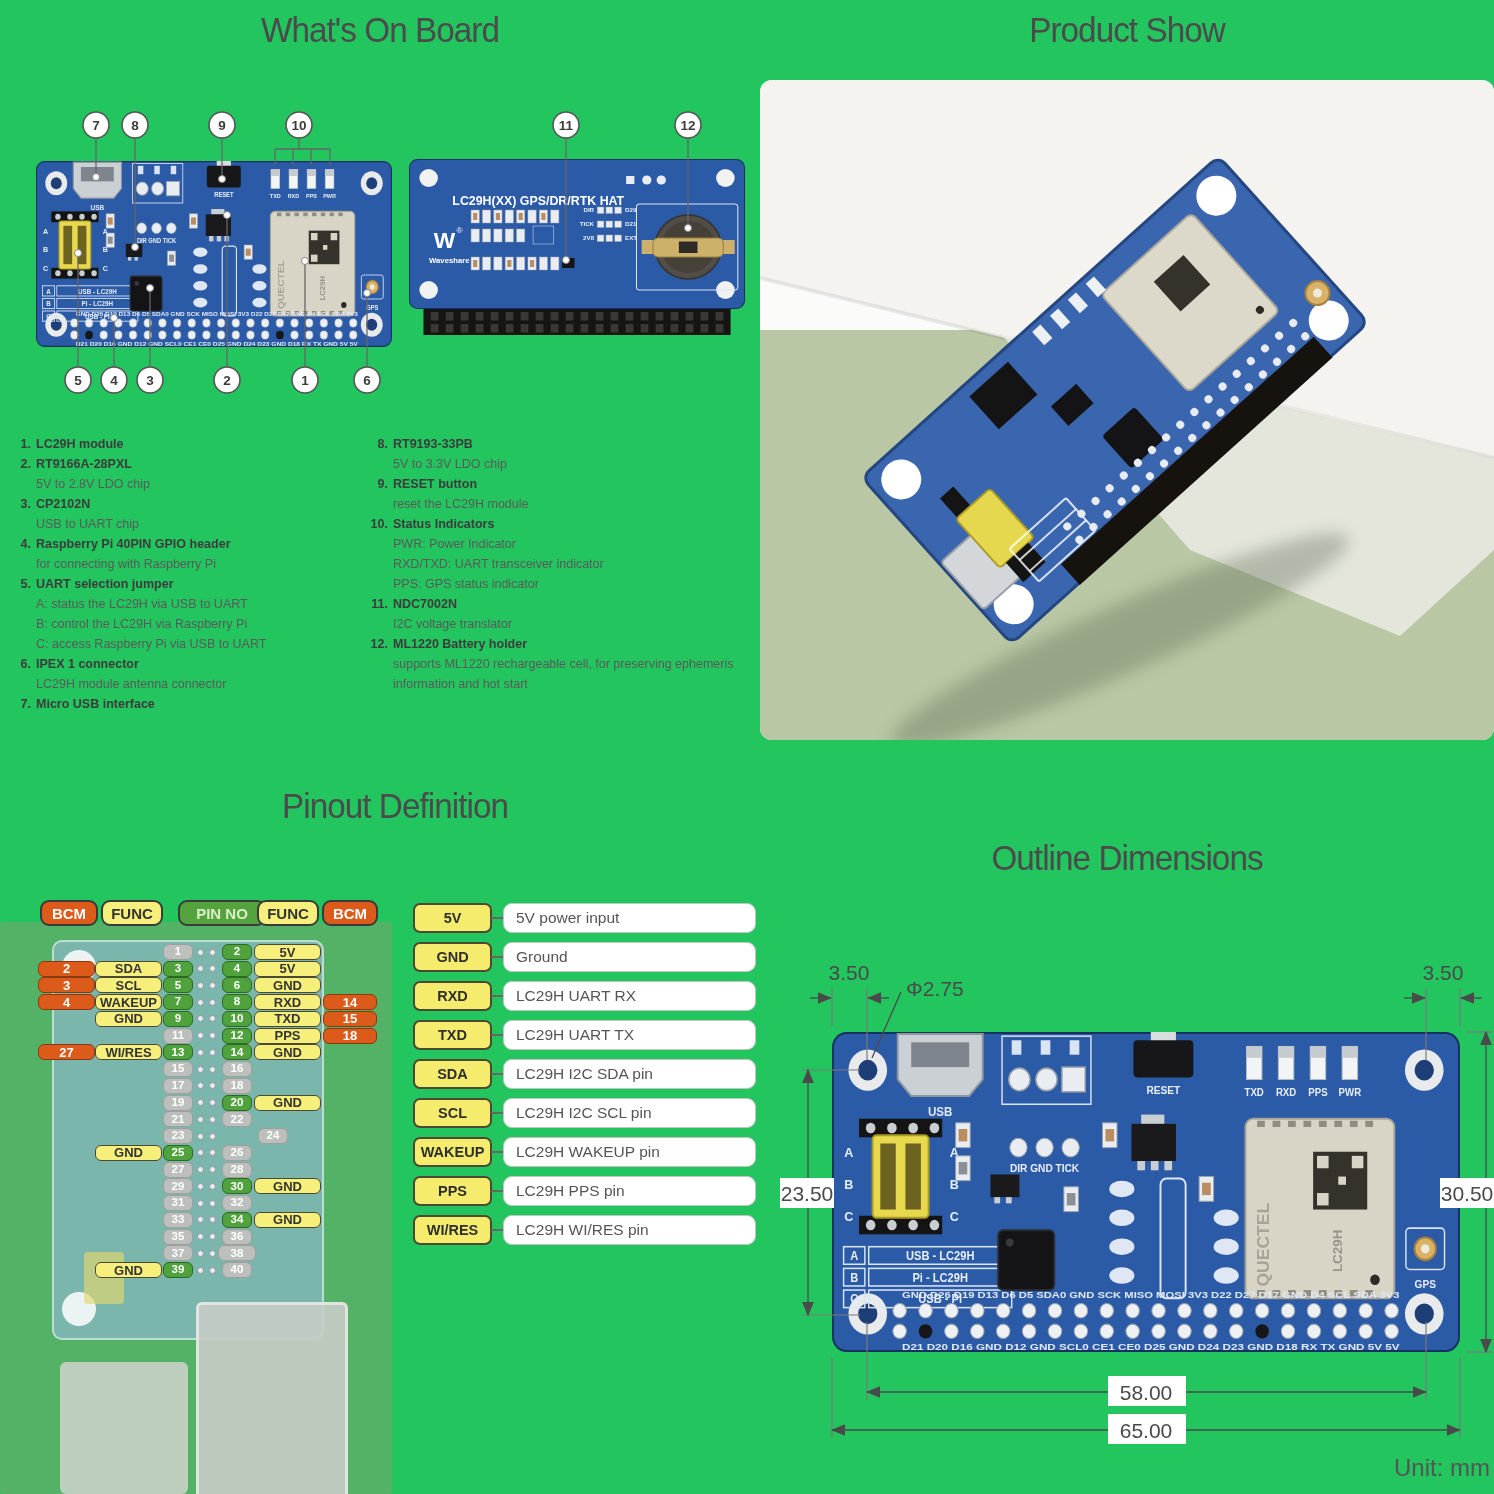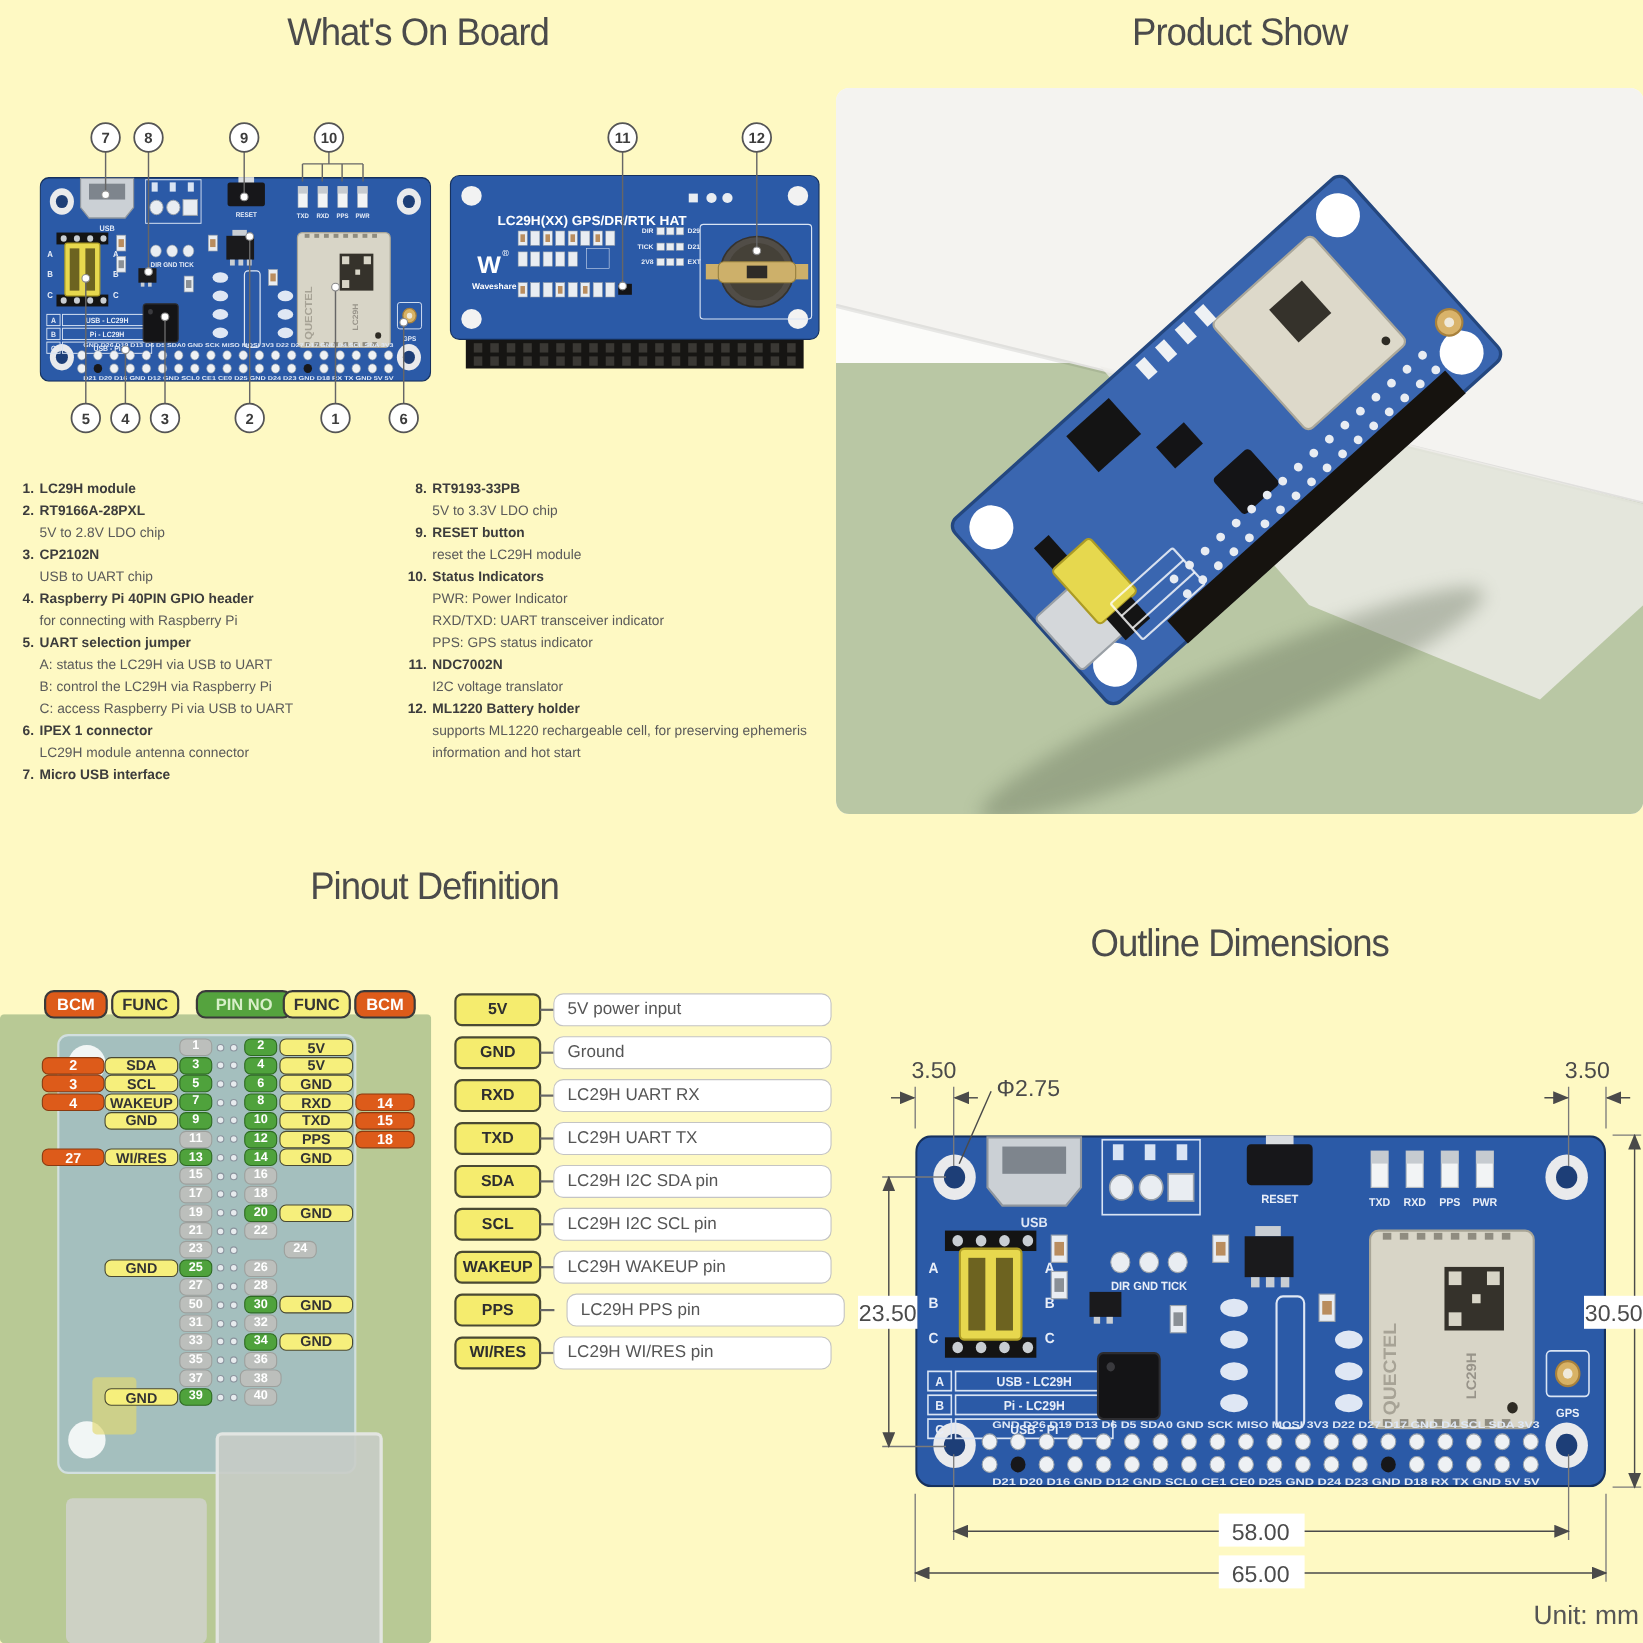--- a/index.html
+++ b/index.html
@@ -1,16 +1,16 @@
 <!DOCTYPE html>
 <html><head>
 <meta charset="utf-8">
 <style>
   html,body{margin:0;padding:0;background:#fff;}
-  .page{position:relative;width:1494px;height:1494px;background:#fef9c3;overflow:hidden;
+  .page{position:relative;width:1494px;height:1494px;background:#22c55e;overflow:hidden;
         font-family:"Liberation Sans",sans-serif;color:#4a4a4a;}
   .sec-title{position:absolute;font-size:35px;font-weight:normal;letter-spacing:-1px;
              color:#4b4b4b;text-align:center;transform:scaleX(.95);}
   svg text{font-family:"Liberation Sans",sans-serif;}
 
   
   .pcol{position:absolute;top:434px;font-size:12.5px;line-height:20px;color:#5a5a5a;}
   .pcol-l{left:16px;width:350px;}
   .pcol-r{left:368px;width:392px;}
   .pi-h{white-space:nowrap;}
@@ -734,21 +734,21 @@
         <div class="pdot" style="left: 209px; top: 252.64px;"></div>
         <div class="pb pb-func" style="left: 95px; width: 67px; top: 264.88px;">GND</div>
         <div class="pb pb-act" style="left: 163px; width: 30px; top: 264.88px;">25</div>
         <div class="pb pb-gray" style="left: 222px; width: 30px; top: 264.88px;">26</div>
         <div class="pdot" style="left: 197px; top: 269.38px;"></div>
         <div class="pdot" style="left: 209px; top: 269.38px;"></div>
         <div class="pb pb-gray" style="left: 163px; width: 30px; top: 281.62px;">27</div>
         <div class="pb pb-gray" style="left: 222px; width: 30px; top: 281.62px;">28</div>
         <div class="pdot" style="left: 197px; top: 286.12px;"></div>
         <div class="pdot" style="left: 209px; top: 286.12px;"></div>
-        <div class="pb pb-gray" style="left: 163px; width: 30px; top: 298.36px;">50</div>
+        <div class="pb pb-gray" style="left: 163px; width: 30px; top: 298.36px;">29</div>
         <div class="pb pb-act" style="left: 222px; width: 30px; top: 298.36px;">30</div>
         <div class="pb pb-func" style="left: 254px; width: 67px; top: 298.36px;">GND</div>
         <div class="pdot" style="left: 197px; top: 302.86px;"></div>
         <div class="pdot" style="left: 209px; top: 302.86px;"></div>
         <div class="pb pb-gray" style="left: 163px; width: 30px; top: 315.1px;">31</div>
         <div class="pb pb-gray" style="left: 222px; width: 30px; top: 315.1px;">32</div>
         <div class="pdot" style="left: 197px; top: 319.6px;"></div>
         <div class="pdot" style="left: 209px; top: 319.6px;"></div>
         <div class="pb pb-gray" style="left: 163px; width: 30px; top: 331.84px;">33</div>
         <div class="pb pb-act" style="left: 222px; width: 30px; top: 331.84px;">34</div>
@@ -787,21 +787,21 @@
         <div class="lg-line" style="top: 193px;"></div>
         <div class="lg-desc" style="top: 179px;">LC29H I2C SDA pin</div>
         <div class="lg-badge" style="top: 218px;">SCL</div>
         <div class="lg-line" style="top: 232px;"></div>
         <div class="lg-desc" style="top: 218px;">LC29H I2C SCL pin</div>
         <div class="lg-badge" style="top: 257px;">WAKEUP</div>
         <div class="lg-line" style="top: 271px;"></div>
         <div class="lg-desc" style="top: 257px;">LC29H WAKEUP pin</div>
         <div class="lg-badge" style="top: 296px;">PPS</div>
         <div class="lg-line" style="top: 310px;"></div>
-        <div class="lg-desc" style="top: 296px; margin-left: 12px;">LC29H PPS pin</div>
+        <div class="lg-desc" style="top: 296px;">LC29H PPS pin</div>
         <div class="lg-badge" style="top: 335px;">WI/RES</div>
         <div class="lg-line" style="top: 349px;"></div>
         <div class="lg-desc" style="top: 335px;">LC29H WI/RES pin</div>
       </div>
   </div>
 
   <svg style="position:absolute;left:780px;top:880px;" width="714" height="614" viewBox="0 0 714 614">
     <defs>
       <marker id="ah" markerWidth="11" markerHeight="9" refX="10" refY="4.5" orient="auto-start-reverse">
         <path d="M0,0 L11,4.5 L0,9 z" fill="#4a4a4a"></path>

